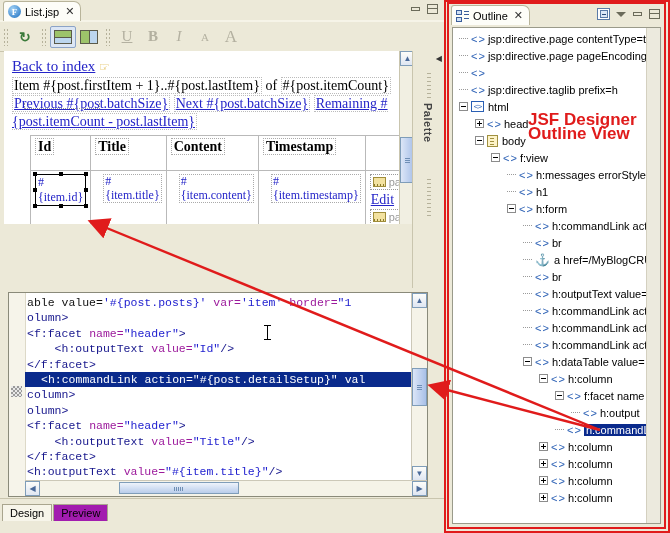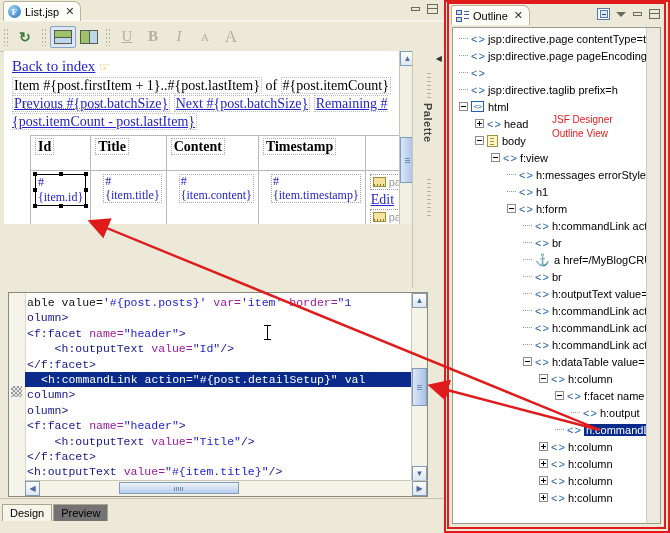--- a/index.html
+++ b/index.html
@@ -134,21 +134,21 @@
   .src-hsb{position:absolute;left:16px;right:0;bottom:0;height:15px;background:#f5f3e8;border-top:1px solid #ccc8b8;}
   .hsb-thumb{position:absolute;top:1px;height:12px;background:linear-gradient(#eef3fb,#b9cdeb);
              border:1px solid #7f9db9;box-sizing:border-box;}
   .hsb-thumb:after{content:"";position:absolute;top:4px;left:50%;margin-left:-5px;width:10px;height:4px;
                    background-image:repeating-linear-gradient(90deg,#6f8fb5 0 1px,transparent 1px 2px);}
 
   
   .btabs{position:absolute;left:0;bottom:12px;width:444px;height:22px;background:#ece9d8;
          border-top:1px solid #c9c5ae;display:flex;align-items:flex-end;padding-left:2px;}
   .btab{height:17px;padding:0 7px;display:flex;align-items:center;font-size:11px;
-        border:1px solid #a9a58e;border-bottom:none;background:#737373;box-sizing:border-box;margin-right:1px;}
+        border:1px solid #a9a58e;border-bottom:none;background:#a21caf;box-sizing:border-box;margin-right:1px;}
   .btab.active{background:#f7f5ea;font-weight:normal;}
 
   
   .outline{position:absolute;left:447px;top:2px;width:219px;height:527px;
            border:2px solid #e01b1b;box-sizing:border-box;background:#ece9d8;}
   .ol-head{position:absolute;left:0;top:0;right:0;height:22px;background:#ece9d8;}
   .ol-tab{position:absolute;left:2px;top:1px;height:20px;display:flex;align-items:center;gap:4px;
           padding:0 6px 0 4px;background:#fdfdf8;border:1px solid #b8b49a;border-bottom:none;
           border-radius:3px 7px 0 0;box-sizing:border-box;}
   .ol-ico{width:13px;height:12px;position:relative;}
@@ -177,22 +177,22 @@
   .html-ico{width:13px;height:11px;border:1px solid #2a5fb4;box-sizing:border-box;color:#2a5fb4;font-size:8px;
             display:flex;align-items:center;justify-content:center;margin-right:4px;letter-spacing:-1px;flex:0 0 auto;}
   .body-ico{width:11px;height:12px;background:#fdf3c8;border:1px solid #a09040;box-sizing:border-box;margin-right:4px;flex:0 0 auto;position:relative;}
   .body-ico:after{content:"";position:absolute;left:2px;top:2px;right:3px;height:1px;background:#a09040;
                   box-shadow:0 3px 0 #a09040,0 6px 0 #a09040;}
   .anchor-ico{color:#1a4f9c;font-size:12px;margin-right:4px;flex:0 0 auto;}
   .tlabel{color:#000;}
   .trow.sel .tlabel{background:#0a2a8c;color:#fff;padding:0 2px;}
   .ol-vsb{position:absolute;right:0;top:0;width:13px;bottom:0;background:#eceade;border-left:1px solid #d4d0c0;}
 
-  .annot{position:absolute;color:#e01b1b;font-weight:normal;font-size:10px;line-height:14px;
-         font-family:"Liberation Sans",sans-serif;margin-left:24px;}
+  .annot{position:absolute;color:#e01b1b;font-weight:bold;font-size:17px;line-height:14px;
+         font-family:"Liberation Sans",sans-serif;}
 
   
   .redframe{position:absolute;left:444px;top:0;width:226px;height:533px;border:2px solid #e01b1b;
             box-sizing:border-box;pointer-events:none;}
   .arrows{position:absolute;inset:0;pointer-events:none;}
 </style>
 </head>
 <body>
 
 <div class="root">

